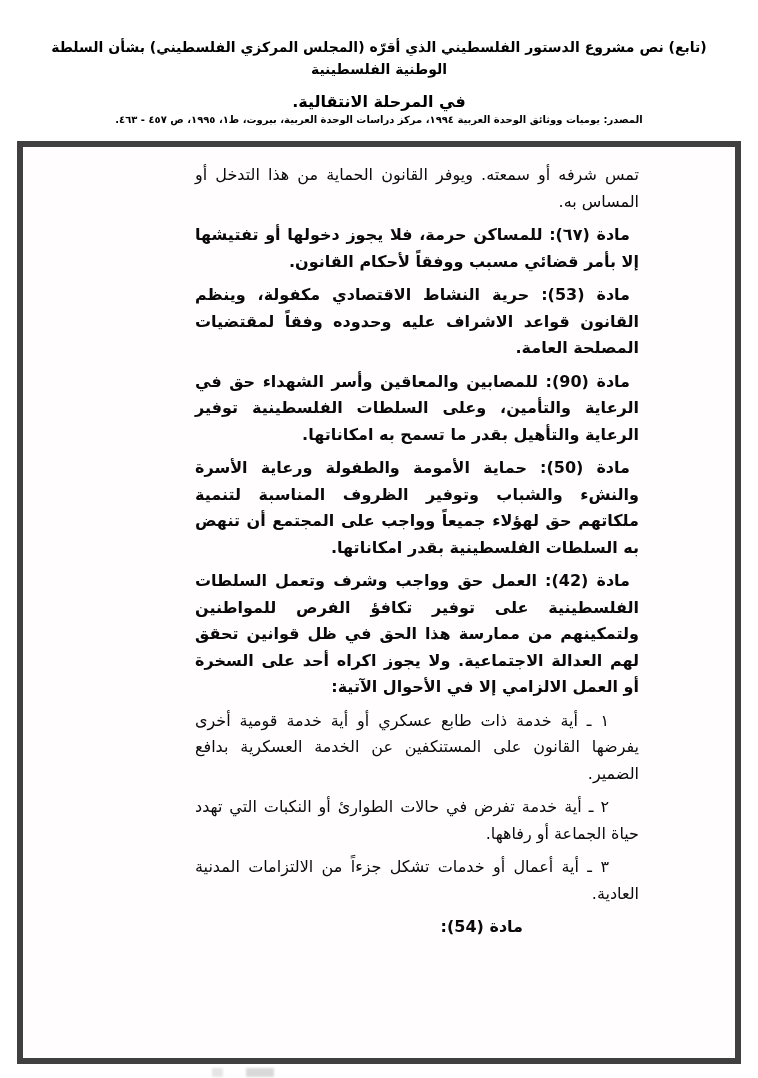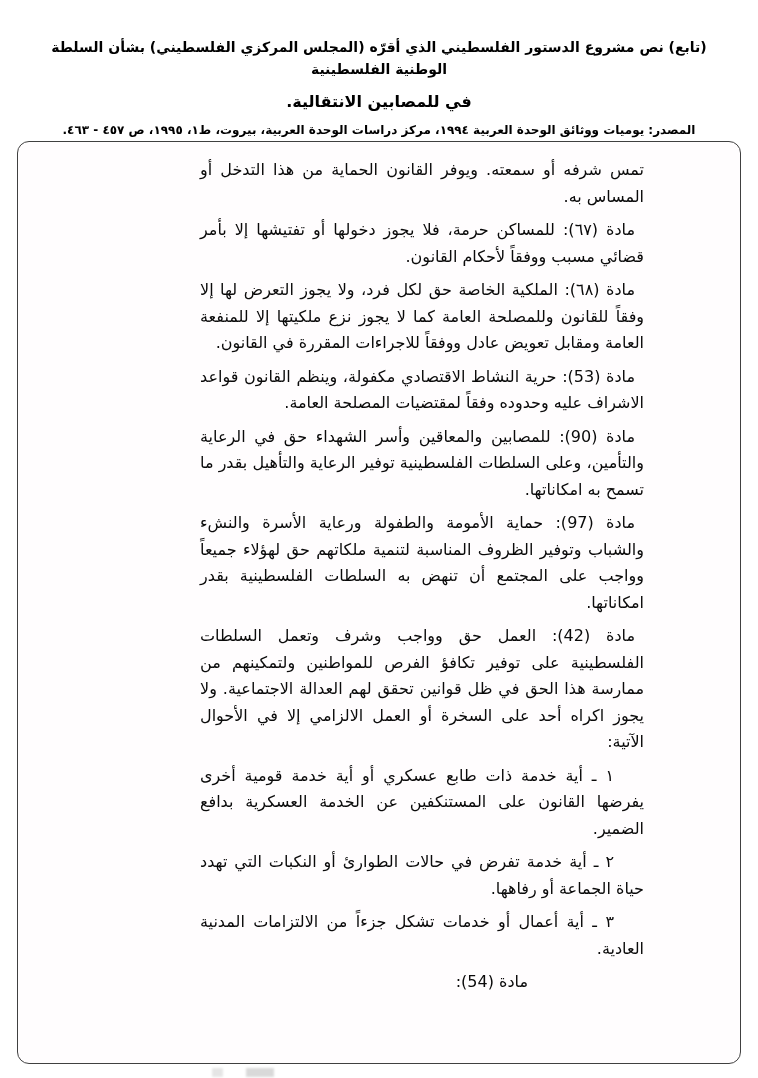--- a/index.html
+++ b/index.html
@@ -34,54 +34,53 @@
     margin: 0 34px;
     letter-spacing: 0;
   }
   .title-line2 {
     font-size: 16px;
     font-weight: 700;
     line-height: 20px;
     margin-top: 12px;
   }
   .source-line {
-    font-size: 12px;
+    font-size: 10px;
     font-weight: 700;
     line-height: 16px;
-    margin-top: 10px;
   }
 
   
   .green-box {
     position: absolute;
     left: 17px;
     top: 141px;
     width: 724px;
     height: 923px;
-    border: 1px solid #404040;
-    border-radius: 12px;
+    border: 6px solid #404040;
+    border-radius: 0;
     background: #fffdfe;
   }
 
   
   .text-col {
     position: absolute;
     top: 15px;
     right: 96px;
     width: 444px;
     direction: rtl;
     text-align: justify;
     font-size: 16px;
     line-height: 26.5px;
     color: #0a0a0a;
     font-family: "DejaVu Sans", sans-serif;
   }
   .text-col p { margin: 0 0 7px 0; }
   .p-continuation { text-indent: 0; }
-  .p-article { text-indent: 9px; }
+  .p-article { text-indent: 9px; font-weight: bold; }
   .p-item { text-indent: 30px; }
   .p-article-73 { text-indent: 116px; margin-top: 3px; }
 
   
   .scan-artifact {
     position: absolute;
     left: 212px;
     top: 1068px;
     width: 62px;
     height: 9px;
@@ -90,32 +89,31 @@
     filter: blur(1px);
   }
 </style>
 </head>
 <body>
 
 <div class="page">
 
   <div class="doc-header">
     <div class="title-line1">(تابع) نص مشروع الدستور الفلسطيني الذي أقرّه (المجلس المركزي الفلسطيني) بشأن السلطة الوطنية الفلسطينية</div>
-    <div class="title-line2">في للمصابين الانتقالية.</div>
+    <div class="title-line2">في المرحلة الانتقالية.</div>
     <div class="source-line">المصدر: يوميات ووثائق الوحدة العربية ١٩٩٤، مركز دراسات الوحدة العربية، بيروت، ط١، ١٩٩٥، ص ٤٥٧ - ٤٦٣.</div>
   </div>
 
   <div class="green-box">
     <div class="text-col">
       <p class="p-continuation">تمس شرفه أو سمعته. ويوفر القانون الحماية من هذا التدخل أو المساس به.</p>
       <p class="p-article">مادة (٦٧): للمساكن حرمة، فلا يجوز دخولها أو تفتيشها إلا بأمر قضائي مسبب ووفقاً لأحكام القانون.</p>
-      <p class="p-article">مادة (٦٨): الملكية الخاصة حق لكل فرد، ولا يجوز التعرض لها إلا وفقاً للقانون وللمصلحة العامة كما لا يجوز نزع ملكيتها إلا للمنفعة العامة ومقابل تعويض عادل ووفقاً للاجراءات المقررة في القانون.</p>
       <p class="p-article">مادة (53): حرية النشاط الاقتصادي مكفولة، وينظم القانون قواعد الاشراف عليه وحدوده وفقاً لمقتضيات المصلحة العامة.</p>
       <p class="p-article">مادة (90): للمصابين والمعاقين وأسر الشهداء حق في الرعاية والتأمين، وعلى السلطات الفلسطينية توفير الرعاية والتأهيل بقدر ما تسمح به امكاناتها.</p>
-      <p class="p-article">مادة (97): حماية الأمومة والطفولة ورعاية الأسرة والنشء والشباب وتوفير الظروف المناسبة لتنمية ملكاتهم حق لهؤلاء جميعاً وواجب على المجتمع أن تنهض به السلطات الفلسطينية بقدر امكاناتها.</p>
+      <p class="p-article">مادة (50): حماية الأمومة والطفولة ورعاية الأسرة والنشء والشباب وتوفير الظروف المناسبة لتنمية ملكاتهم حق لهؤلاء جميعاً وواجب على المجتمع أن تنهض به السلطات الفلسطينية بقدر امكاناتها.</p>
       <p class="p-article">مادة (42): العمل حق وواجب وشرف وتعمل السلطات الفلسطينية على توفير تكافؤ الفرص للمواطنين ولتمكينهم من ممارسة هذا الحق في ظل قوانين تحقق لهم العدالة الاجتماعية. ولا يجوز اكراه أحد على السخرة أو العمل الالزامي إلا في الأحوال الآتية:</p>
       <p class="p-item">١ ـ أية خدمة ذات طابع عسكري أو أية خدمة قومية أخرى يفرضها القانون على المستنكفين عن الخدمة العسكرية بدافع الضمير.</p>
       <p class="p-item">٢ ـ أية خدمة تفرض في حالات الطوارئ أو النكبات التي تهدد حياة الجماعة أو رفاهها.</p>
       <p class="p-item">٣ ـ أية أعمال أو خدمات تشكل جزءاً من الالتزامات المدنية العادية.</p>
       <p class="p-article p-article-73">مادة (54):</p>
     </div>
   </div>
 
   <div class="scan-artifact"></div>
 

